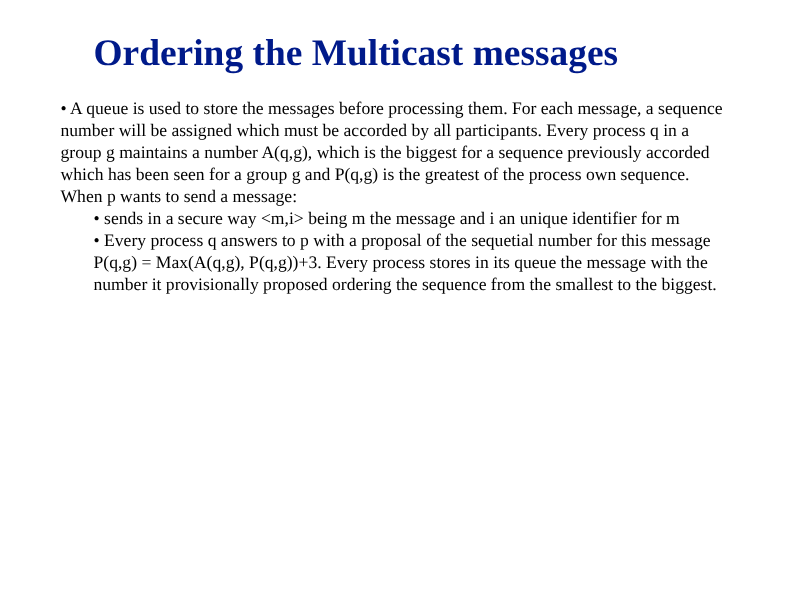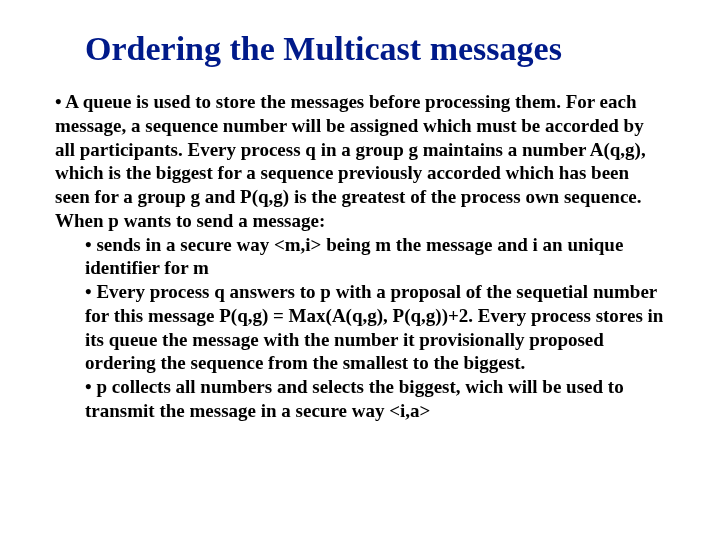--- a/index.html
+++ b/index.html
@@ -19,35 +19,34 @@
     background: #fff;
   }
   .title {
     font-size: 34px;
     font-weight: bold;
     color: #001a8a;
     margin: 0 0 22px 30px;
     letter-spacing: 0px;
   }
   .body {
-    font-size: 19px;
+    font-size: 16px;
     line-height: 1.25;
-    font-weight: bold;
+    font-weight: normal;
   }
   .para {
     margin: 0;
   }
   .sub {
     margin: 0 0 0 30px;
   }
 </style>
 </head>
 <body>
 
 <div class="slide">
   <h1 class="title">Ordering the Multicast messages</h1>
   <div class="body">
     <p class="para">• A queue is used to store the messages before processing them. For each message, a sequence number will be assigned which must be accorded by all participants. Every process q in a group g maintains a number A(q,g), which is the biggest for a sequence previously accorded which has been seen for a group g and P(q,g) is the greatest of the process own sequence. When  p wants to send a message:</p>
     <p class="sub">• sends in a secure way &lt;m,i&gt; being m the message and i an unique identifier for m</p>
-    <p class="sub">• Every  process q answers to p with a proposal of the sequetial number for this message P(q,g) = Max(A(q,g), P(q,g))+2. Every process stores in its queue the message with the number it provisionally proposed ordering the sequence from the smallest to the biggest.</p>
-    <p class="sub">• p collects all numbers and selects the biggest, wich will be used to transmit the message in a secure way &lt;i,a&gt;</p>
+    <p class="sub">• Every  process q answers to p with a proposal of the sequetial number for this message P(q,g) = Max(A(q,g), P(q,g))+3. Every process stores in its queue the message with the number it provisionally proposed ordering the sequence from the smallest to the biggest.</p>
   </div>
 </div>
 
 </body></html>

